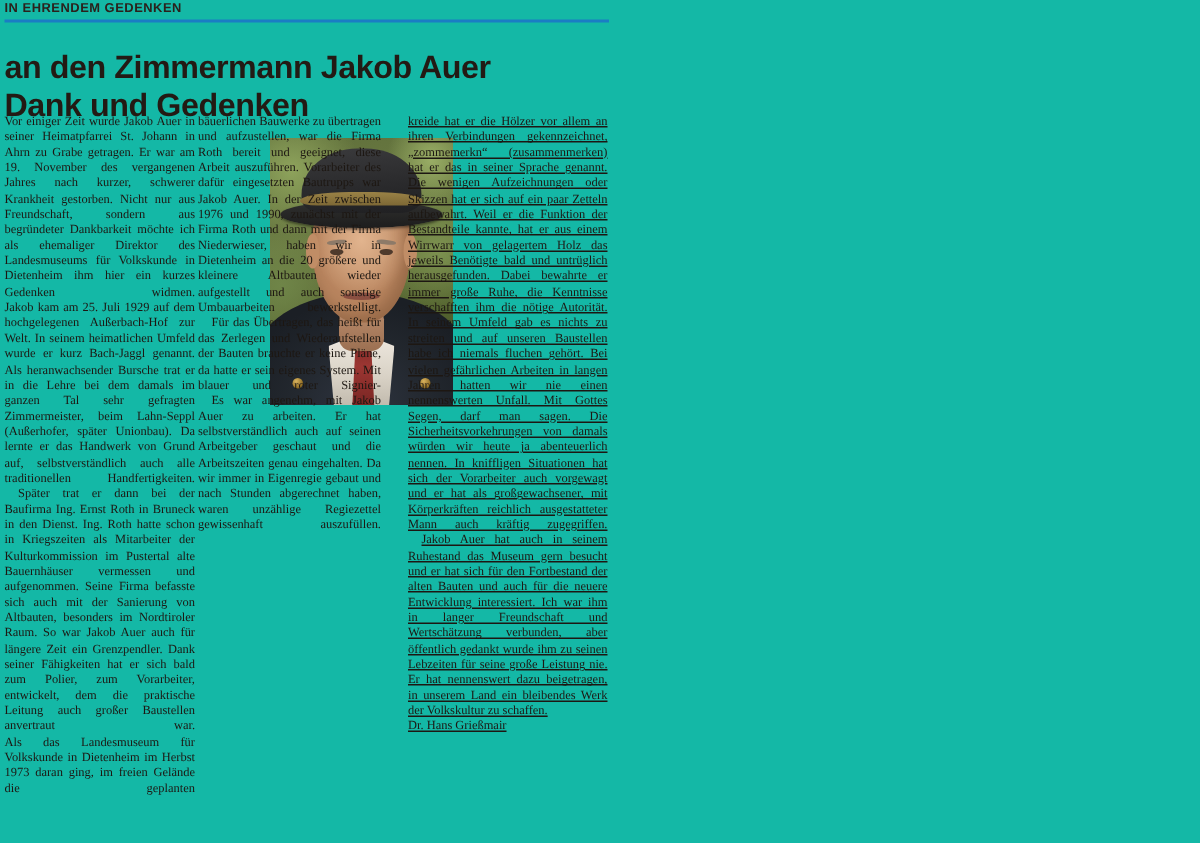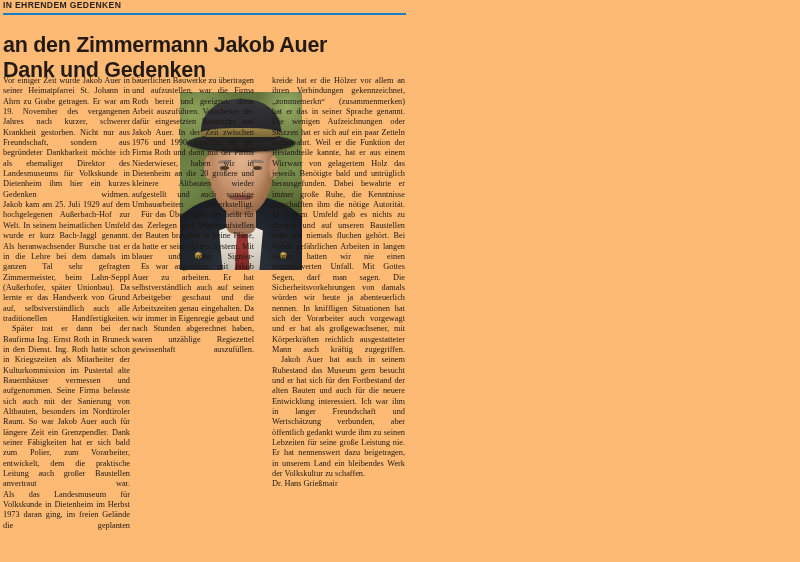--- a/index.html
+++ b/index.html
@@ -11,21 +11,21 @@
     width: 800px;
     height: 562px;
     overflow: hidden;
     font-family: "Liberation Serif", "DejaVu Serif", serif;
     color: #1a1410;
   }
   .page {
     position: relative;
     width: 800px;
     height: 562px;
-    background: #fdba74;
+    background: #14b8a6;
   }
 
   
   .kicker-block {
     position: absolute;
     left: 3px;
     top: 0px;
     width: 403px;
   }
   .kicker {
@@ -71,21 +71,21 @@
     color: #1d1712;
     hyphens: manual;
   }
   .col p {
     margin: 0;
     text-indent: 0;
   }
   .col p.indent { text-indent: 9px; }
   .col-1 { left: 3px;   width: 127px; }
   .col-2 { left: 132px; width: 122px; }
-  .col-3 { left: 272px; width: 133px; }
+  .col-3 { left: 272px; width: 133px; text-decoration: underline; }
 
   
   .col p { text-align-last: left; }
   .col p.justify-all { text-align-last: justify; }
 
   
   .photo-wrap {
     position: absolute;
     left: 140px;
     top: 76px;

